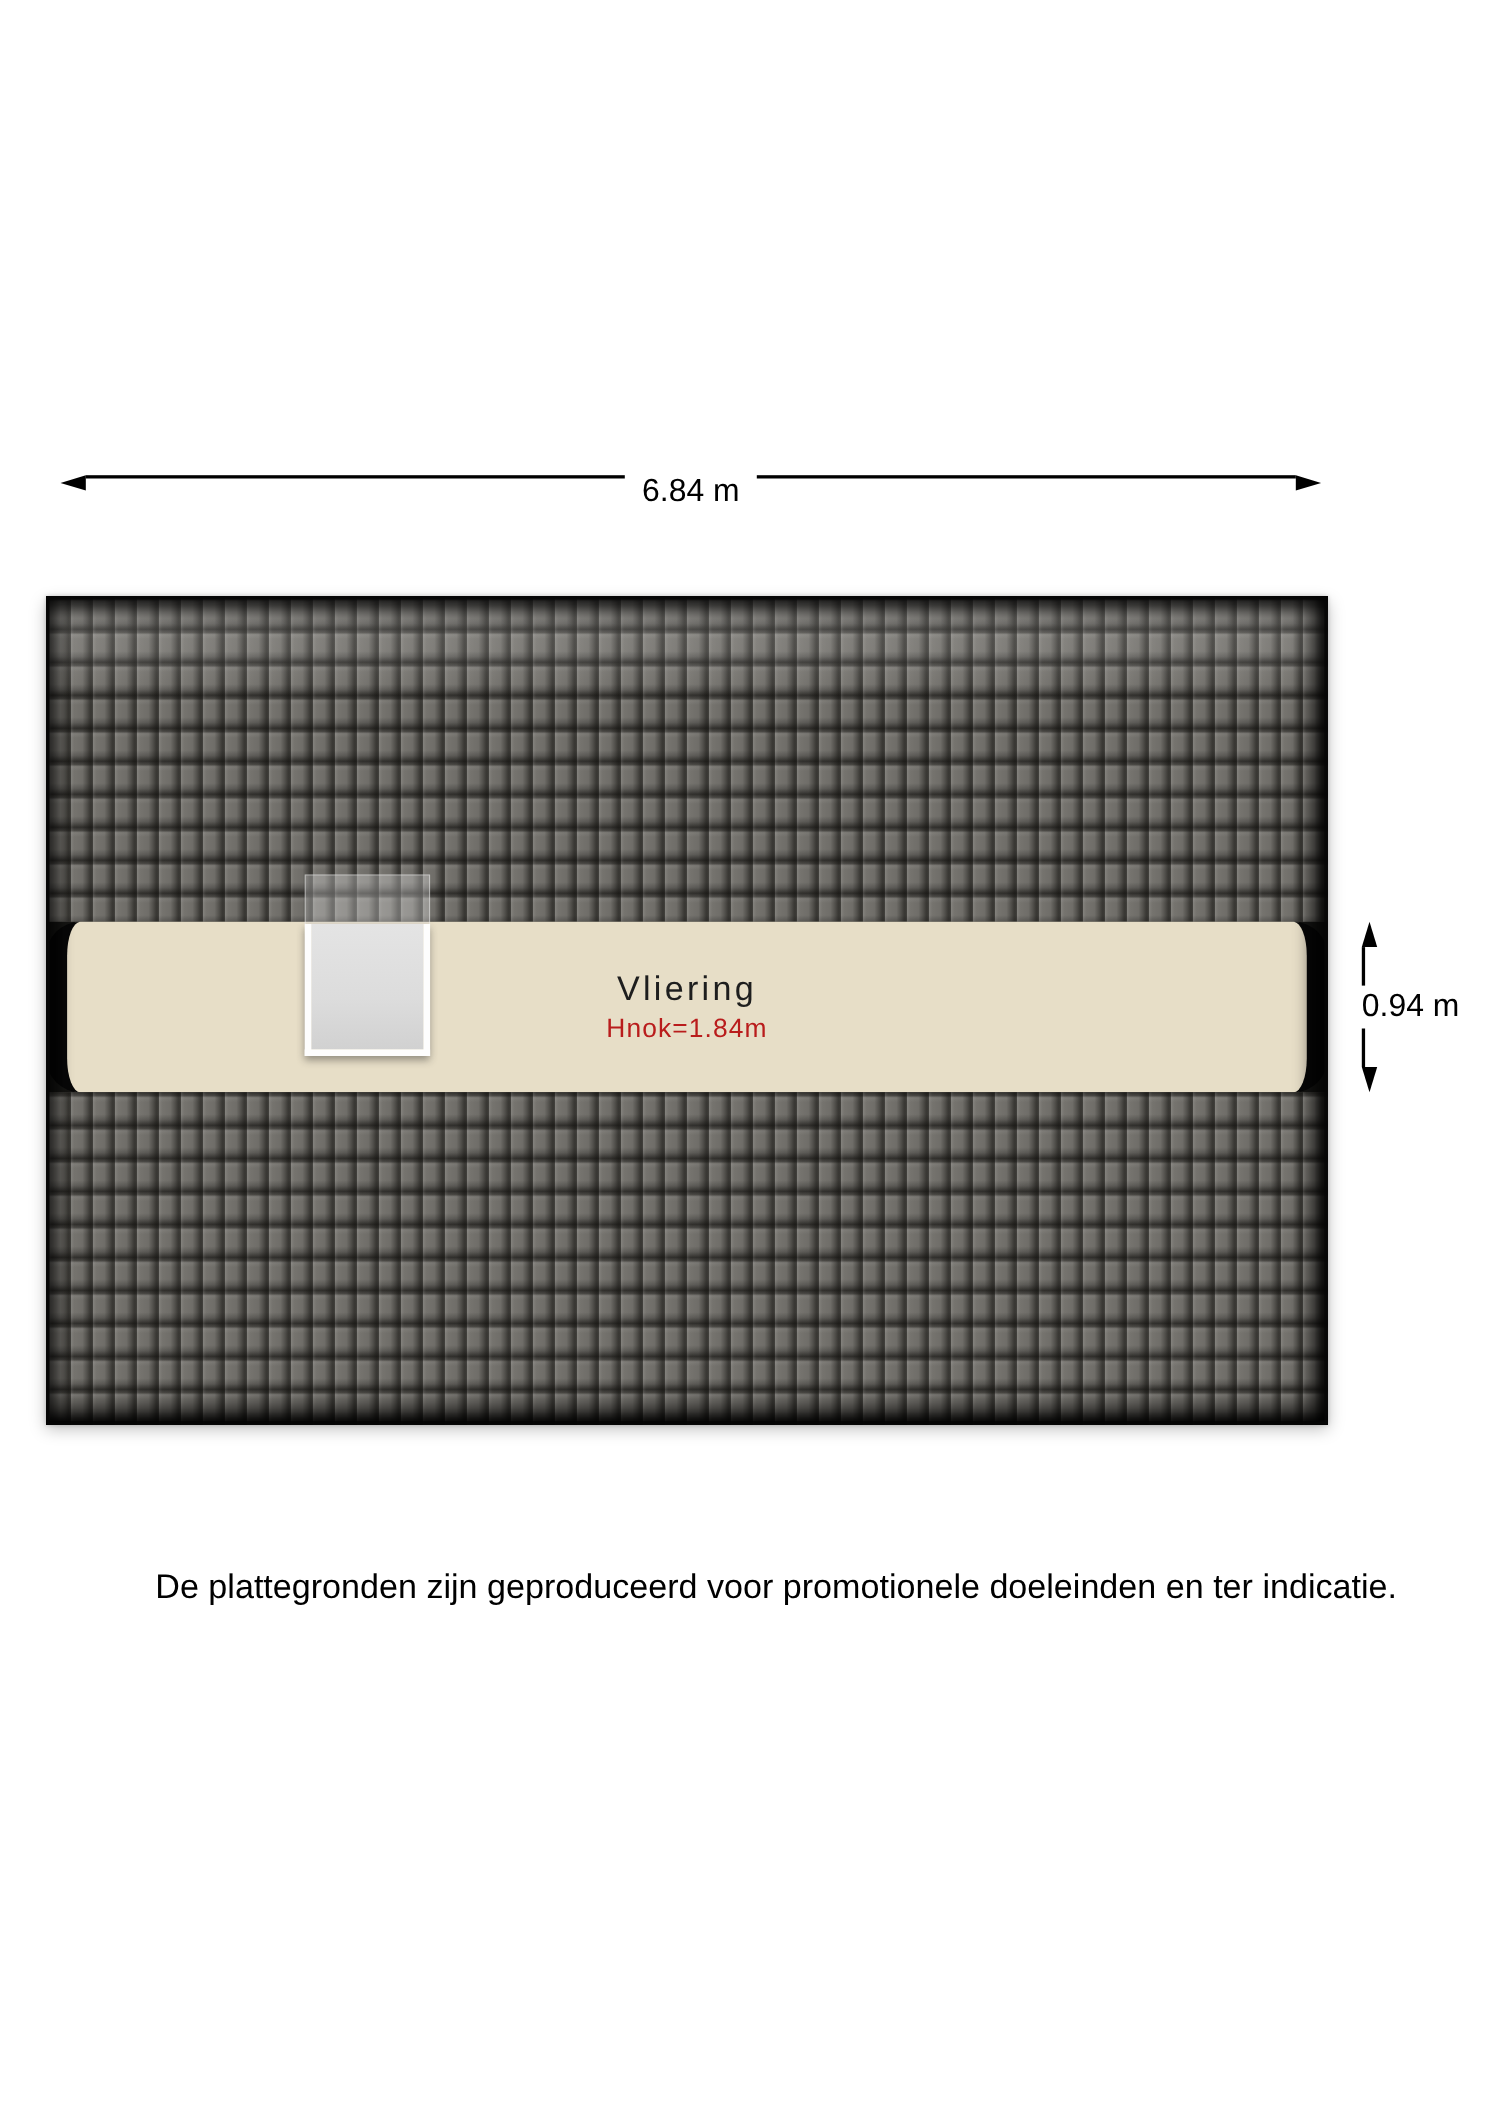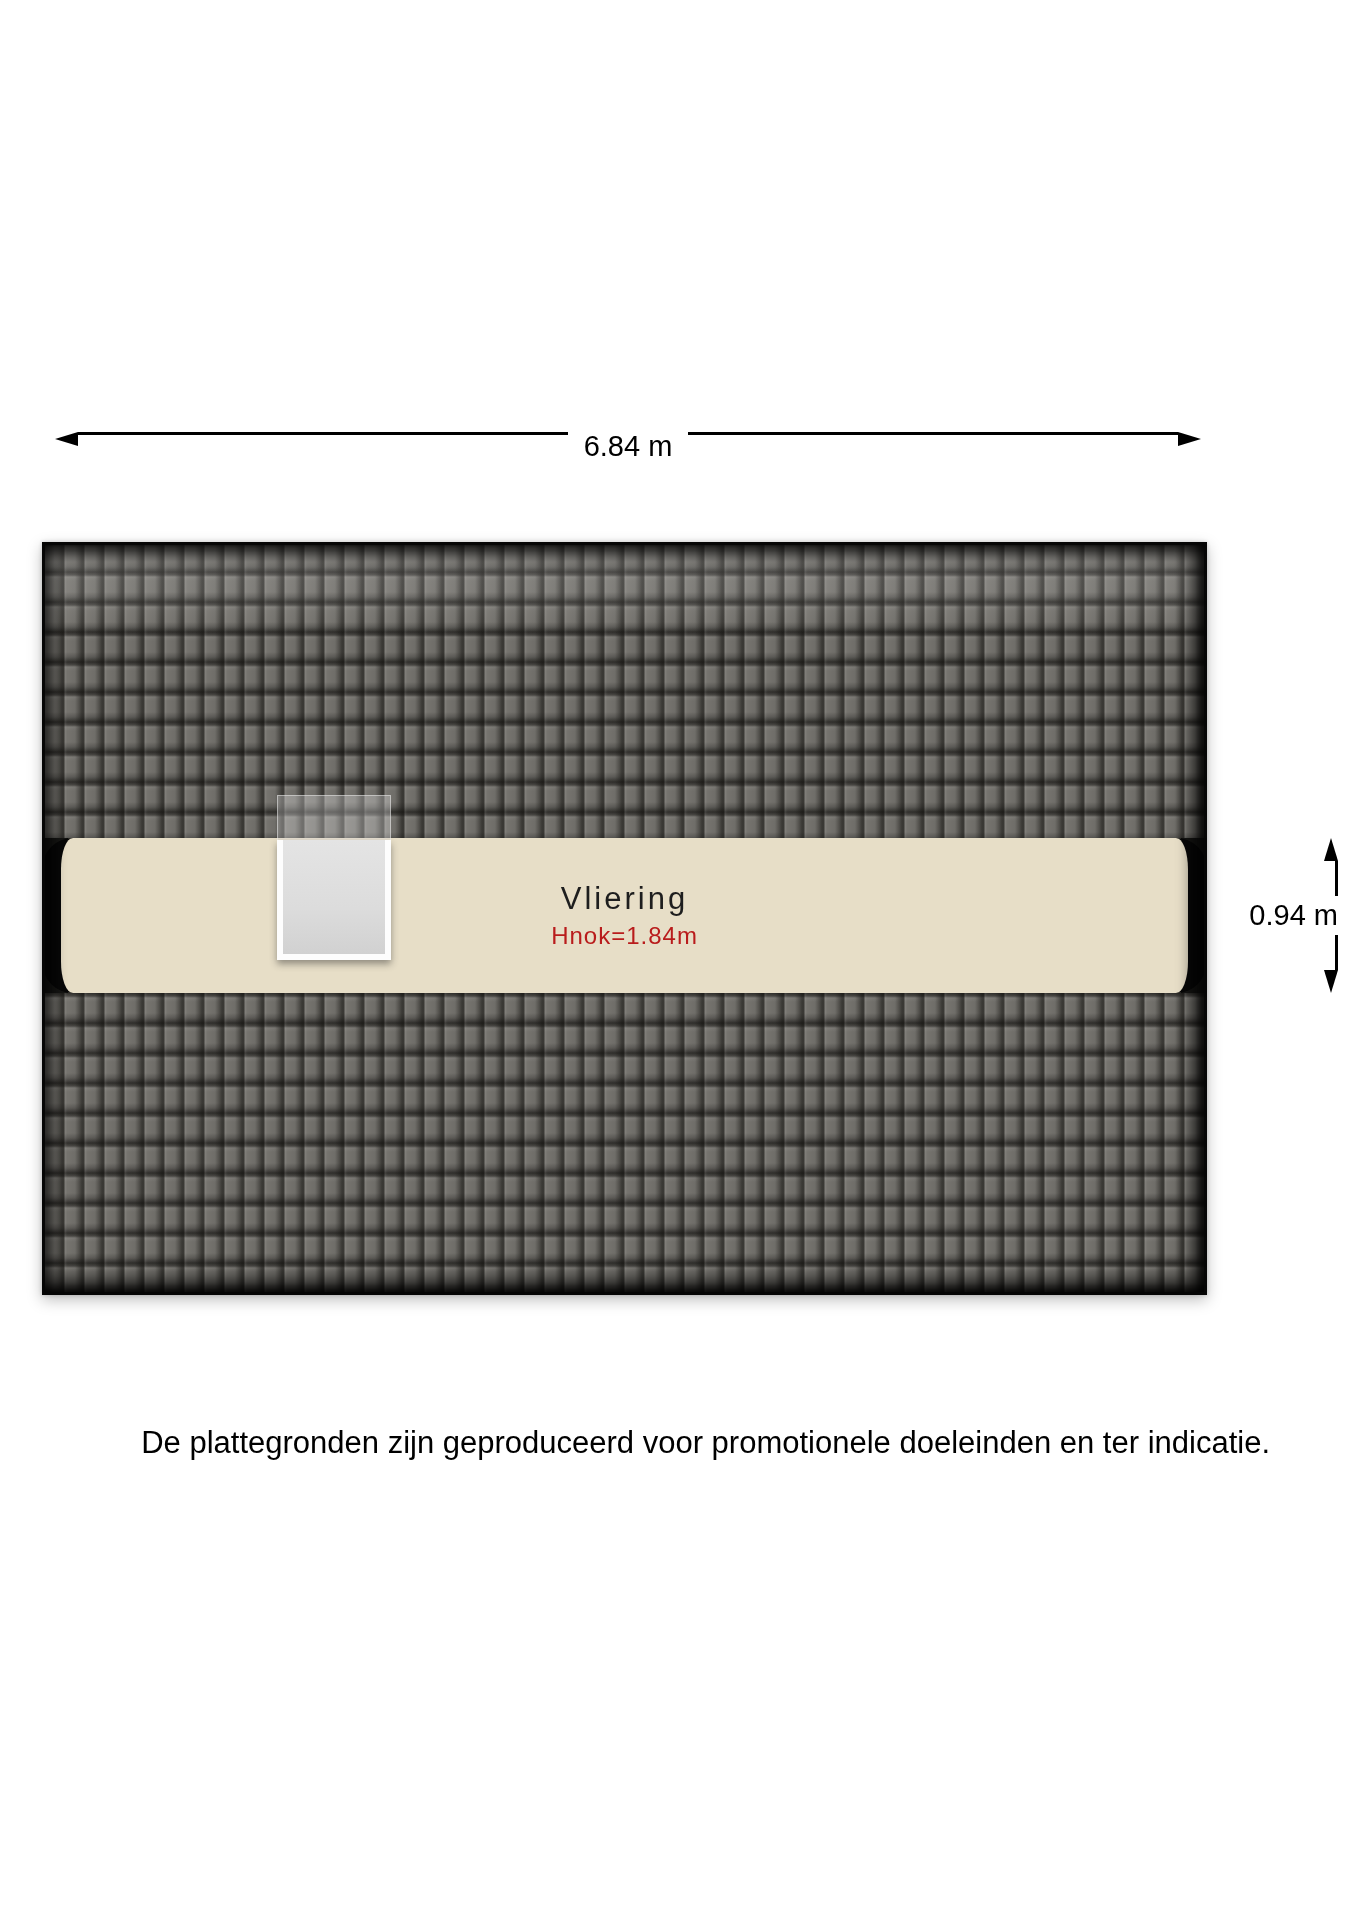--- a/index.html
+++ b/index.html
@@ -60,21 +60,21 @@
   .sky-top{height:45px;box-sizing:border-box;
     background:rgba(228,228,228,0.32);
     border:1px solid rgba(250,250,250,0.45);border-bottom:none;}
   .sky-body{height:120px;box-sizing:border-box;
     border:6px solid #fdfdfd;border-top:none;
     background:linear-gradient(180deg,#e4e4e4 0%,#dcdcdc 60%,#d1d1d1 100%);
     box-shadow:0 4px 7px rgba(40,40,40,0.45);}
 
   
   .dim-v{position:absolute;left:1238px;top:838px;width:100px;height:155px;
-    display:flex;flex-direction:column;align-items:flex-end;}
+    display:flex;flex-direction:column;align-items:flex-start;}
   .dim-v .vline{width:3px;flex:1 1 auto;background:#000;}
   .dim-v .dim-label{flex:0 0 auto;font-size:29px;line-height:1;padding:5px 0;white-space:nowrap;}
   .ah-up{border-left:7px solid transparent;border-right:7px solid transparent;border-bottom:23px solid #000;}
   .ah-down{border-left:7px solid transparent;border-right:7px solid transparent;border-top:23px solid #000;}
 
   
   .disclaimer{position:absolute;left:0;top:1423px;width:1270px;
     text-align:right;font-size:31px;line-height:40px;color:#000;}
 </style>
 </head>

